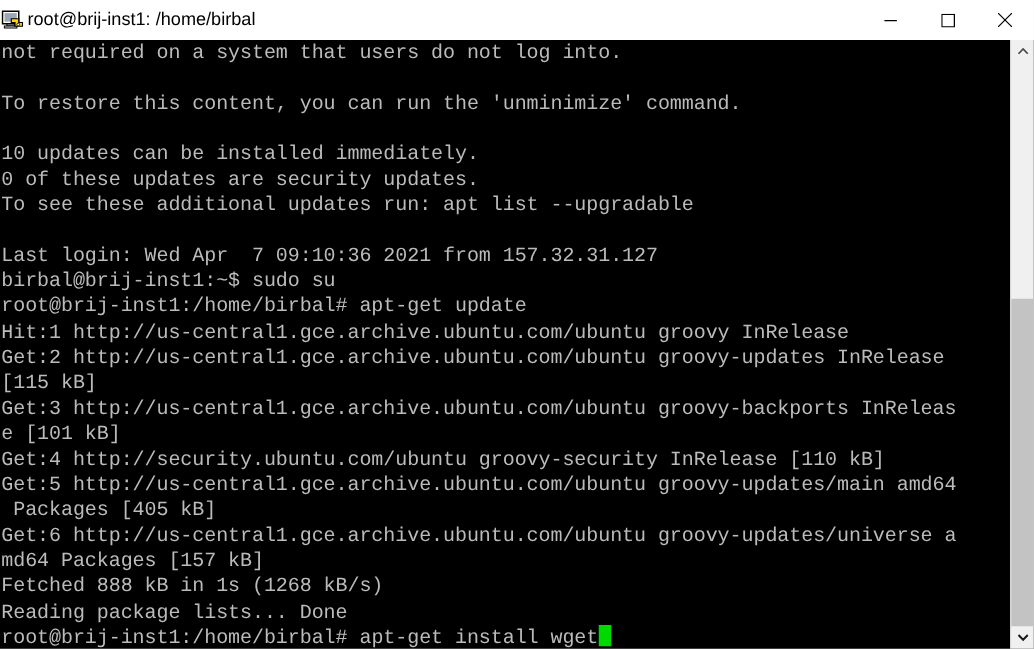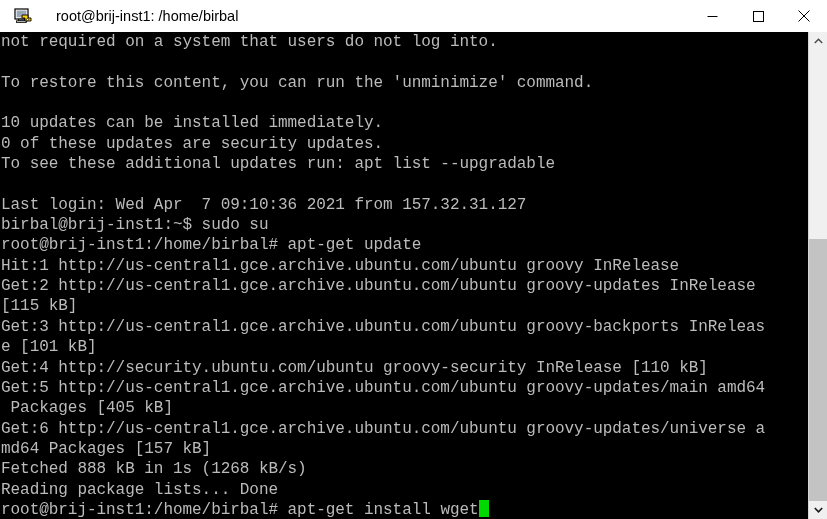--- a/index.html
+++ b/index.html
@@ -21,22 +21,22 @@
     min-height: 32px;
     background: #ffffff;
     display: flex;
     align-items: center;
     position: relative;
     border-bottom: 1px solid #ffffff;
   }
   .title-left {
     display: flex;
     align-items: center;
-    padding-left: 14px;
-    gap: 24px;
+    padding-left: 1px;
+    gap: 3px;
     overflow: hidden;
     justify-content: space-between;
   }
   .app-icon {
     width: 18px; height: 18px;
     position: relative;
     flex: 0 0 auto;
   }
   .title-text {
     font-family: "Liberation Sans", sans-serif;

